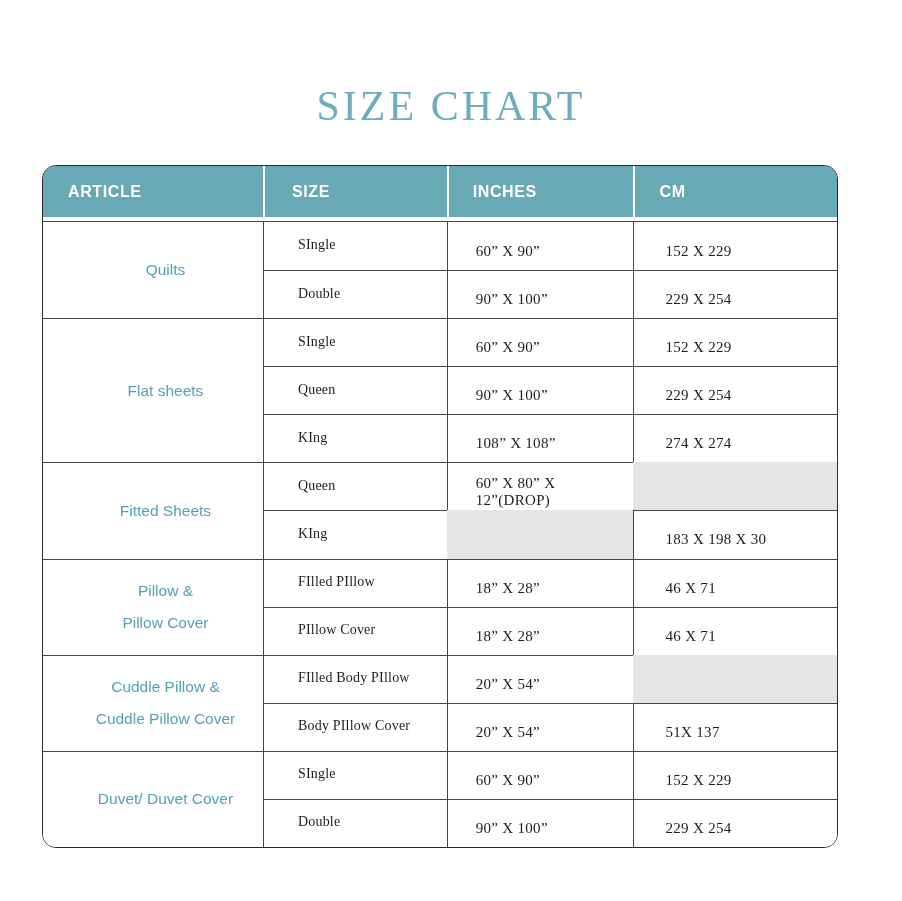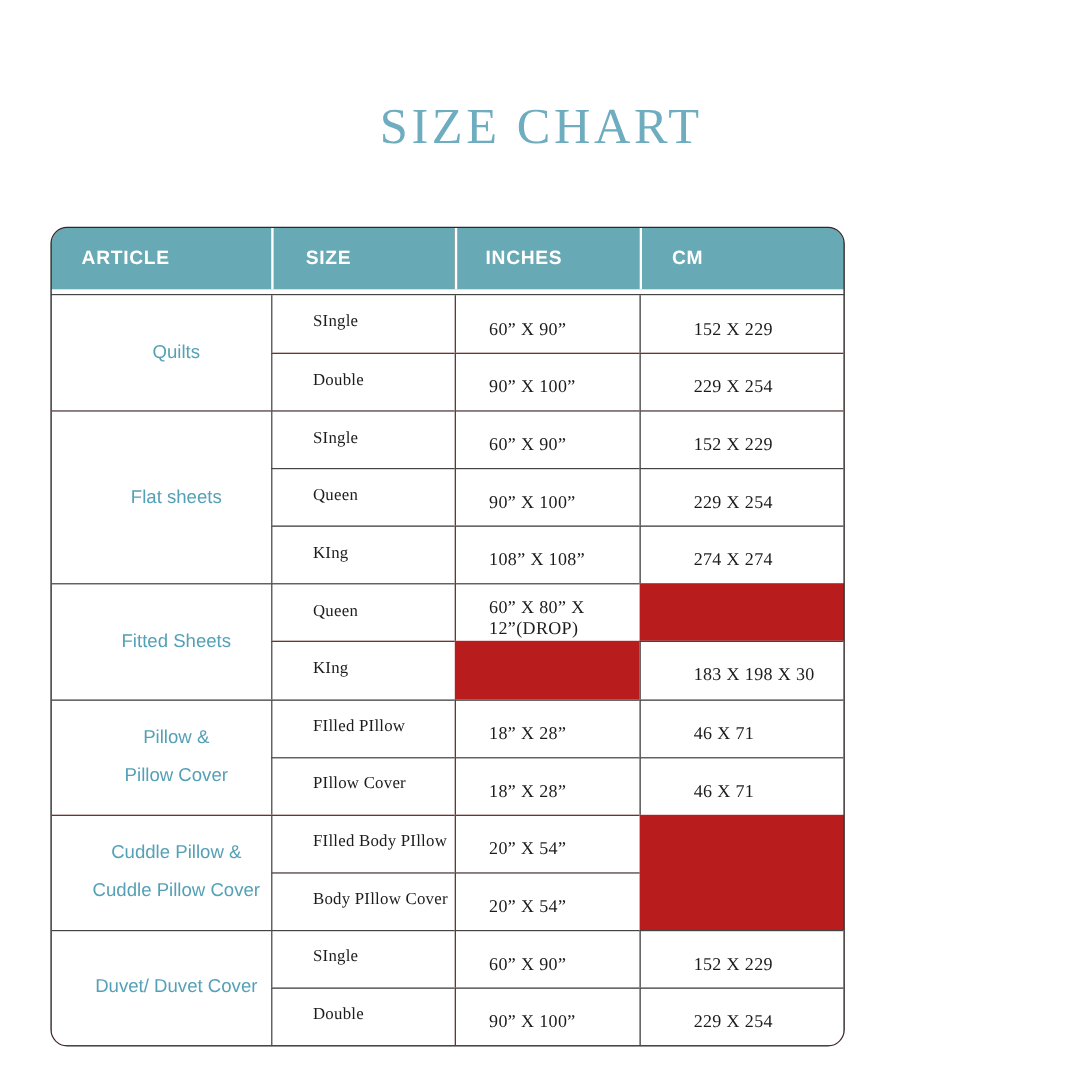--- a/index.html
+++ b/index.html
@@ -10,27 +10,27 @@
   .title{
     position:absolute;top:82px;left:0;width:100%;margin:0;
     text-align:center;
     font-family:"Liberation Serif",serif;
     font-weight:400;
     font-size:42px;
     letter-spacing:3px;
     color:#6eacbf;
   }
   .chart{
-    position:absolute;left:42px;top:189px;width:662px;height:683px;
+    position:absolute;left:42px;top:165px;width:796px;height:683px;
     box-sizing:border-box;
     border:1.5px solid #2b2b2b;
     border-radius:14px;
     overflow:hidden;
     display:flex;flex-direction:column;
-    background:#b91c1c;
+    background:#e5e5e5;
   }
   .thead{
     display:grid;
     grid-template-columns:27.7% 23.15% 23.4% 25.75%;
     height:51px;flex:0 0 51px;
   }
   .th{
     background:#68a9b6;
     color:#ffffff;
     font-weight:700;
@@ -53,21 +53,21 @@
     border-top:1.2px solid #444444;
   }
   .cell{
     box-sizing:border-box;
     display:flex;align-items:center;
     background:#ffffff;
   }
   .c1{grid-column:1;padding-left:25px;}
   .c2{grid-column:2;padding-left:34px;}
   .c3{grid-column:3;padding-left:28px;}
-  .c4{grid-column:4;padding-left:44px;}
+  .c4{grid-column:4;padding-left:32px;}
   .c2,.c3,.c4{border-left:1.2px solid #444444;font-family:Liberation Serif, serif;}
   .bt{border-top:1.2px solid #444444;}
   .r1{grid-row:1}.r2{grid-row:2}.r3{grid-row:3}.r4{grid-row:4}.r5{grid-row:5}
   .r6{grid-row:6}.r7{grid-row:7}.r8{grid-row:8}.r9{grid-row:9}.r10{grid-row:10}
   .r11{grid-row:11}.r12{grid-row:12}.r13{grid-row:13}
   .ga1{grid-row:1/span 2}.ga2{grid-row:3/span 3}.ga3{grid-row:6/span 2}
   .ga4{grid-row:8/span 2}.ga5{grid-row:10/span 2}.ga6{grid-row:12/span 2}
   .article{
     color:#54a0b6;font-weight:400;font-size:15.5px;
     flex-direction:column;align-items:center;justify-content:center;
@@ -211,20 +211,23 @@
       <div class="cell c3 val r10 bt">
           <span>20” X 54”</span>
         </div>
 
       <div class="cell c2 size r11 bt">
           <span>Body PIllow Cover</span>
         </div>
       <div class="cell c3 val r11 bt">
           <span>20” X 54”</span>
         </div>
+      <div class="cell c4 val r11 bt">
+          <span>51X 137</span>
+        </div>
 
       <div class="cell c2 size r12 bt">
           <span>SIngle</span>
         </div>
       <div class="cell c3 val r12 bt">
           <span>60” X 90”</span>
         </div>
       <div class="cell c4 val r12 bt">
           <span>152 X 229</span>
         </div>

